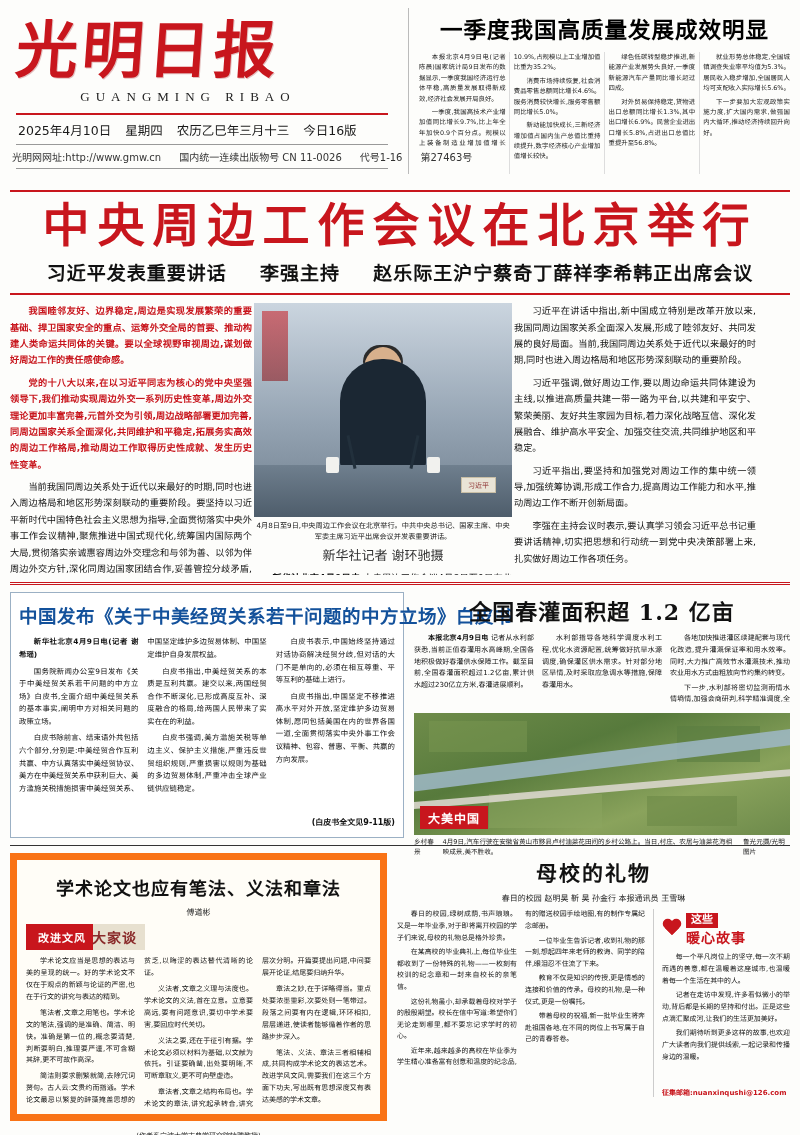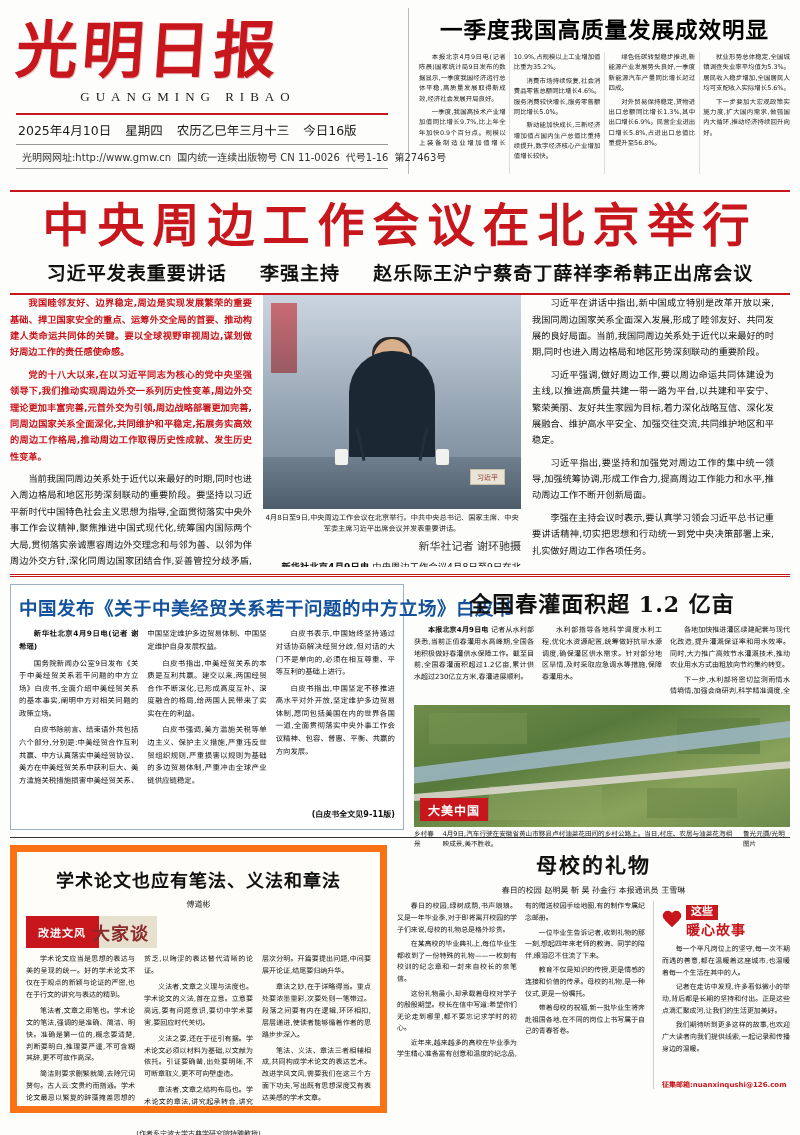--- a/index.html
+++ b/index.html
@@ -70,22 +70,22 @@
     color: #1a1a1a;
     font-family: "DejaVu Sans", sans-serif;
   }
   .mast-rule2 {
     margin: 5px 0 0 6px;
     width: 372px;
     border-top: 1px solid #999;
   }
   .mast-info {
     display: flex;
-    gap: 6px;
-    margin: 4px 0 0 12px;
+    gap: 18px;
+    margin: 4px 0 0 2px;
     font-size: 10px;
     color: #333;
     white-space: nowrap;
   }
   .mast-rule3 {
     margin: 4px 0 0 6px;
     width: 372px;
     border-top: 1px solid #999;
   }
 
@@ -142,21 +142,22 @@
     text-align: center;
     letter-spacing: 1px;
     margin-top: 8px;
     white-space: nowrap;
   }
   .banner-sub .gap { display: inline-block; width: 18px; }
 
   
   .story-row {
     display: flex;
-    gap: 11px;
+    gap: 2px;
+    margin-top: 8px;
     height: 272px;
   }
   .story-col {
     width: 242px;
     font-size: 9.2px;
     line-height: 1.78;
     text-align: justify;
     color: #111;
     overflow: hidden;
   }
@@ -232,22 +233,22 @@
     opacity: .55;
   }
   .photo-caption {
     font-size: 7.2px;
     color: #222;
     text-align: center;
     margin-top: 4px;
     line-height: 1.5;
   }
   .photo-credit {
-    font-size: 11px;
-    text-align: right;
+    font-size: 13px;
+    text-align: center;
     color: #333;
     margin-top: 2px;
   }
   .mid-text {
     font-size: 9.2px;
     line-height: 1.75;
     text-align: justify;
     margin-top: 6px;
     overflow: hidden;
     flex: 1;
@@ -408,21 +409,21 @@
     gap: 6px;
     background: linear-gradient(90deg,#c8161d 0%, #c8161d 56%, #e7e0cf 56%, #e7e0cf 100%);
     padding: 3px 8px 3px 12px;
     margin-bottom: 6px;
   }
   .column-flag .cf-a {
     color: #fff; font-size: 11px; font-weight: 700; letter-spacing: 1px;
     font-family: "DejaVu Serif", serif;
   }
   .column-flag .cf-b {
-    color: #8a2a2a; font-size: 18px; font-weight: 700; letter-spacing: 1px;
+    color: #8a2a2a; font-size: 14px; font-weight: 700; letter-spacing: 1px;
     font-family: "DejaVu Serif", serif;
   }
   .bot-left .cols {
     column-count: 3;
     column-gap: 9px;
     font-size: 7px;
     line-height: 1.7;
     text-align: justify;
     height: 158px;
     overflow: hidden;

